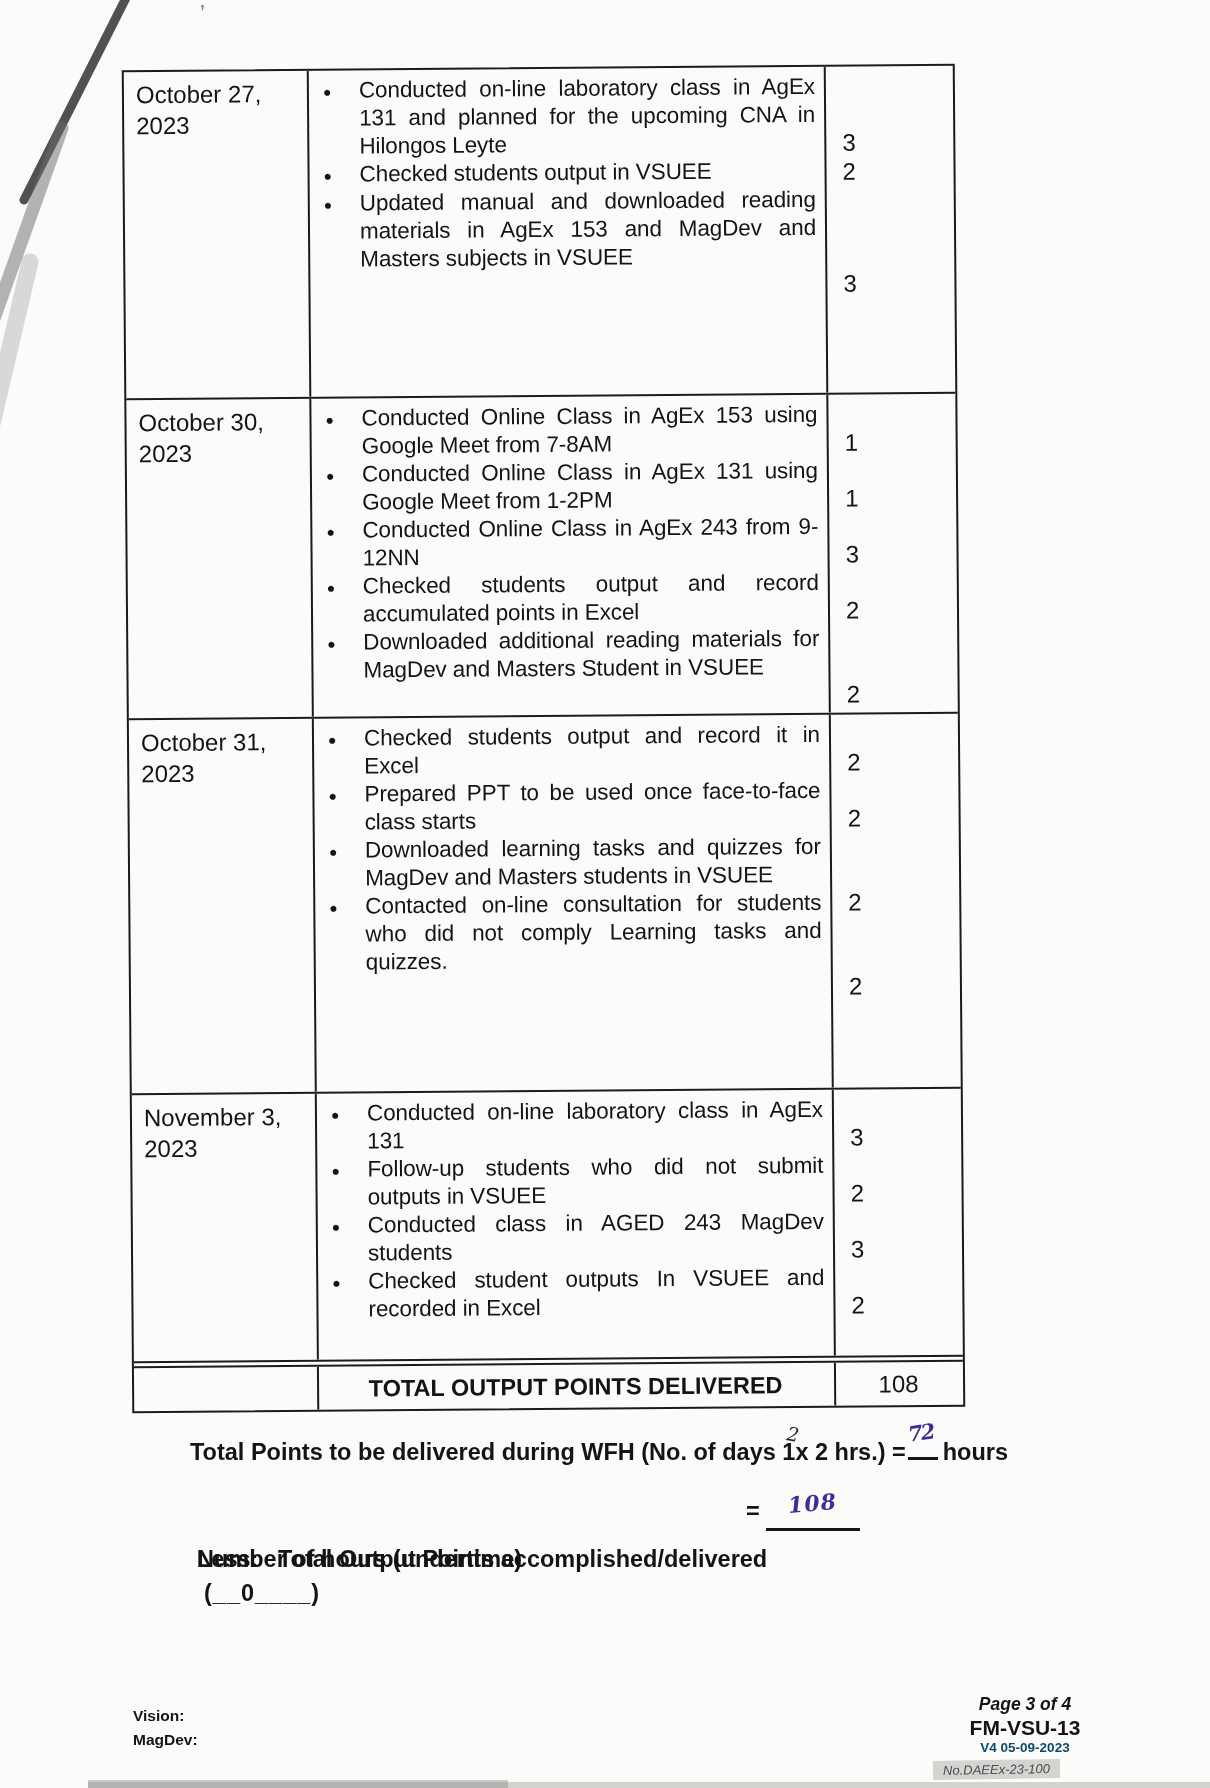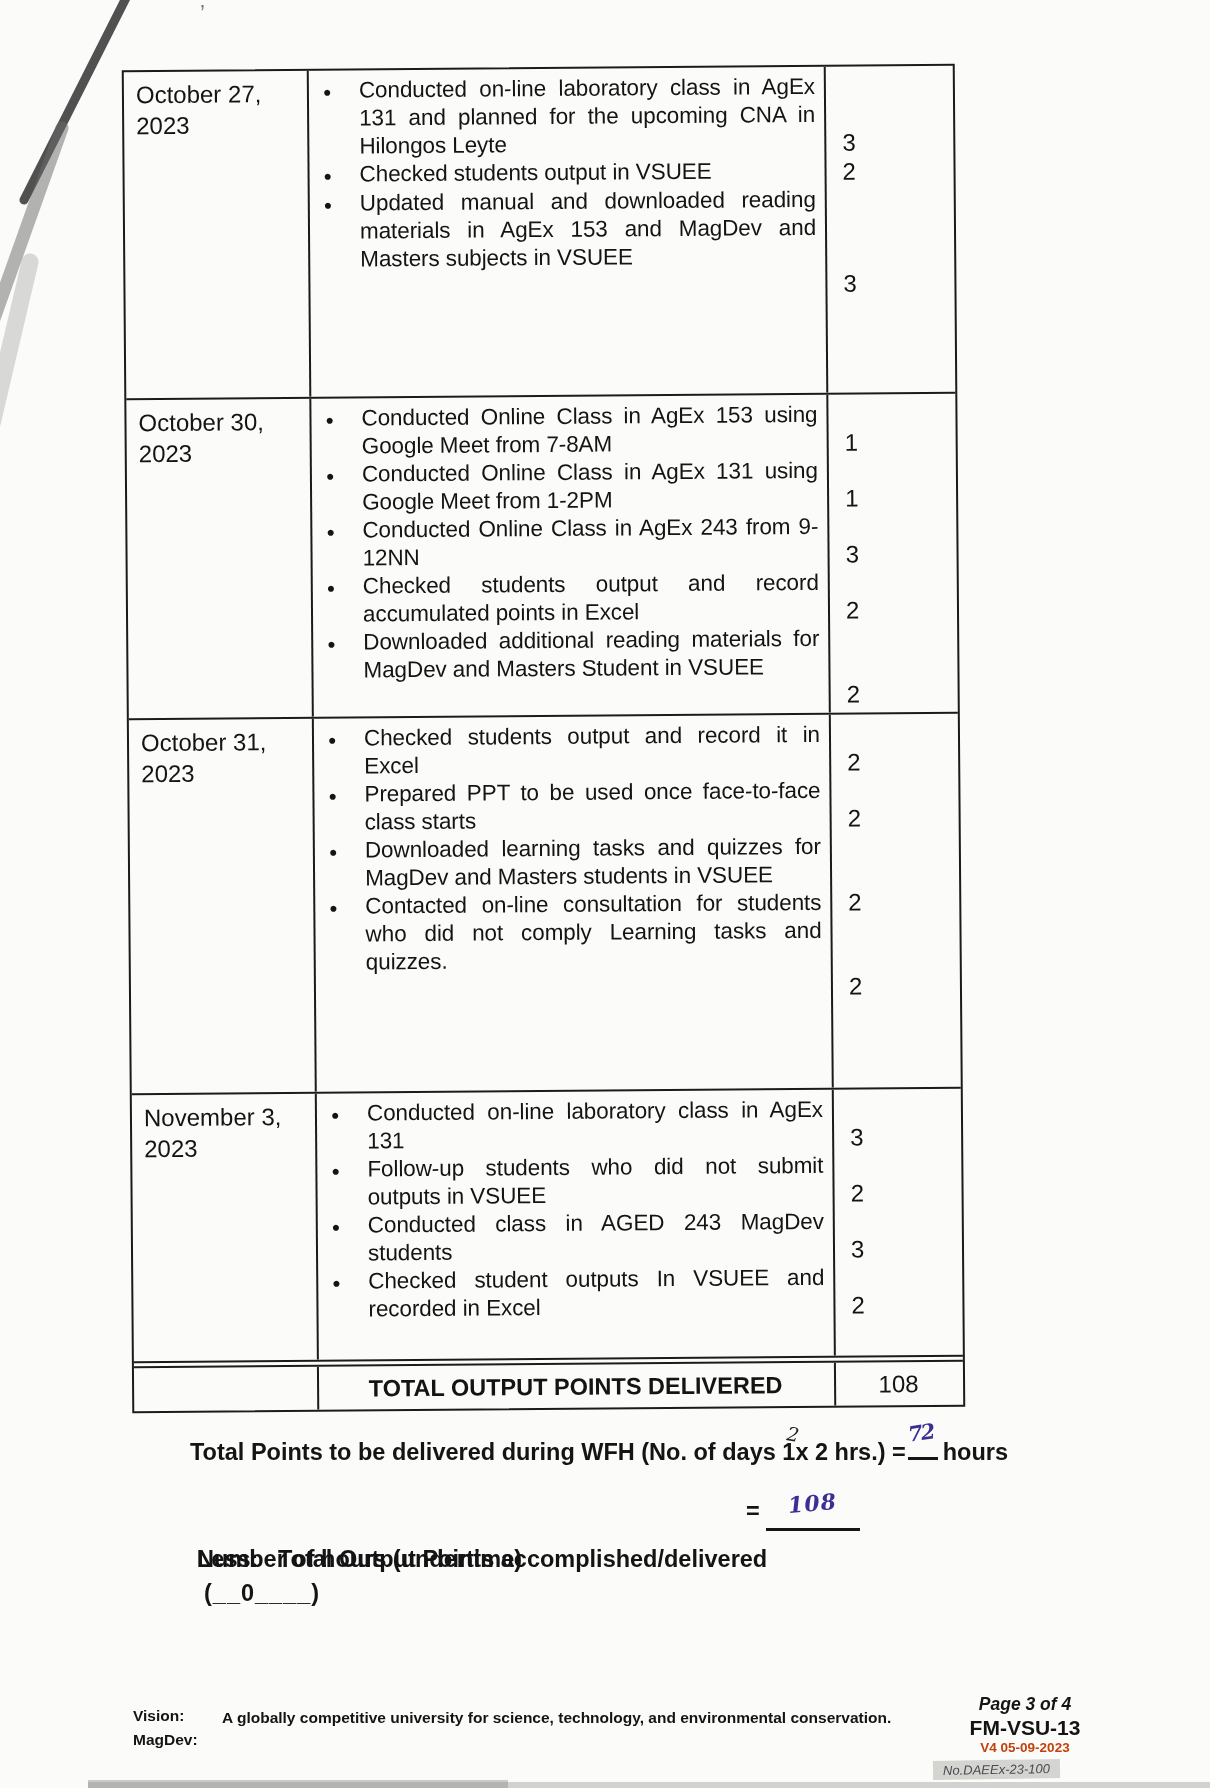--- a/index.html
+++ b/index.html
@@ -50,21 +50,21 @@
   .undertime-value{position:absolute;left:204px;top:1580px;font-size:23.5px;font-weight:bold;letter-spacing:1px;}
 
   
   .f-label-vision{position:absolute;left:133px;top:1707px;font-size:15.5px;font-weight:bold;}
   .f-label-mission{position:absolute;left:133px;top:1731px;font-size:15.5px;font-weight:bold;}
   .f-vision{position:absolute;left:222px;top:1707px;width:790px;font-size:15.5px;font-weight:bold;line-height:21px;}
   .f-mission{position:absolute;left:222px;top:1731px;width:780px;font-size:15.5px;font-weight:bold;line-height:21px;}
   .f-page{position:absolute;left:940px;top:1694px;width:170px;text-align:center;
           font-size:17.5px;font-weight:bold;font-style:italic;}
   .f-code{position:absolute;left:940px;top:1716px;width:170px;text-align:center;font-size:21px;font-weight:bold;}
-  .f-ver{position:absolute;left:940px;top:1740px;width:170px;text-align:center;font-size:13.5px;font-weight:bold;color:#c2410c;}
+  .f-ver{position:absolute;left:940px;top:1740px;width:170px;text-align:center;font-size:13.5px;font-weight:bold;color:#0c4a6e;}
   .f-doc{position:absolute;left:933px;top:1760px;background:#d4d4d0;padding:2px 10px;
          font-size:13px;font-style:italic;color:#4a4a52;transform:rotate(-1deg);}
 </style>
 </head>
 <body>
 
 <div class="page">
 
   <svg class="artifact-svg" width="1210" height="1788">
     <line x1="130" y1="-10" x2="24" y2="200" stroke="#3f3f3f" stroke-width="9" stroke-linecap="round" opacity="0.9"></line>
@@ -199,20 +199,19 @@
 
   <div class="less-label">Less:   Total Output Points accomplished/delivered</div>
   <div class="less-equals">=</div>
   <div class="less-underline"></div>
   <div class="less-hand">108</div>
 
   <div class="undertime-label">Number of hours (undertime)</div>
   <div class="undertime-value">(__0____)</div>
 
   <div class="f-label-vision">Vision:</div>
-  <div class="f-vision">A globally competitive university for science, technology, and environmental conservation.</div>
   <div class="f-label-mission">MagDev:</div>
   <div class="f-page">Page 3 of 4</div>
   <div class="f-code">FM-VSU-13</div>
   <div class="f-ver">V4 05-09-2023</div>
   <div class="f-doc">No.DAEEx-23-100</div>
 
 </div>
 
 </body></html>

